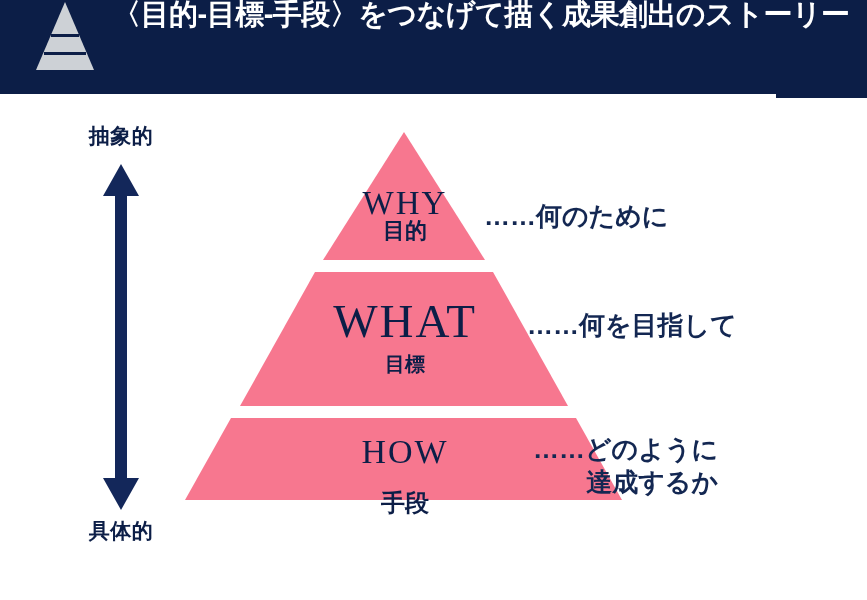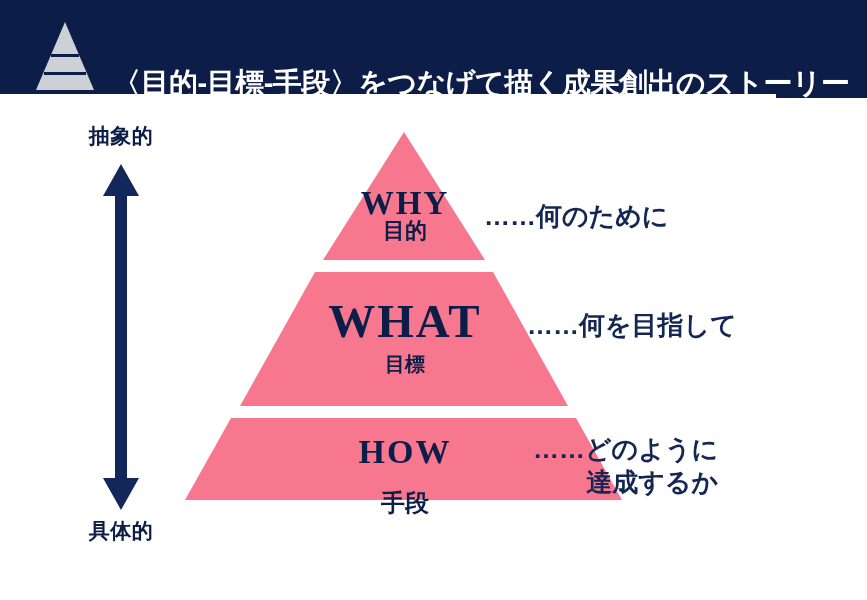--- a/index.html
+++ b/index.html
@@ -17,21 +17,21 @@
 
   
   #header-bar {
     position: absolute;
     left: 0;
     top: 0;
     width: 867px;
     height: 98px;
     background: #0c1e47;
     display: flex;
-    align-items: flex-end;
+    align-items: flex-start;
   }
   #header-logo {
     margin-left: 34px;
     margin-right: 16px;
     flex: 0 0 auto;
     display: block;
   }
   #header-title {
     color: #ffffff;
     font-size: 29px;
@@ -93,21 +93,21 @@
 
   .tier-text {
     position: absolute;
     text-align: center;
     color: #0c1e47;
     line-height: 1;
     pointer-events: none;
   }
   .tier-en {
     font-family: "Liberation Serif", "DejaVu Serif", serif;
-    font-weight: bold;
+    font-weight: normal;
     letter-spacing: 2px;
   }
   .tier-jp {
     font-family: "Liberation Sans", "DejaVu Sans", sans-serif;
     font-weight: bold;
   }
 
   
   #tier-1-text { left: 105px; top: 55px; width: 230px; }
   #tier-1-text .tier-en { font-size: 33px; }

